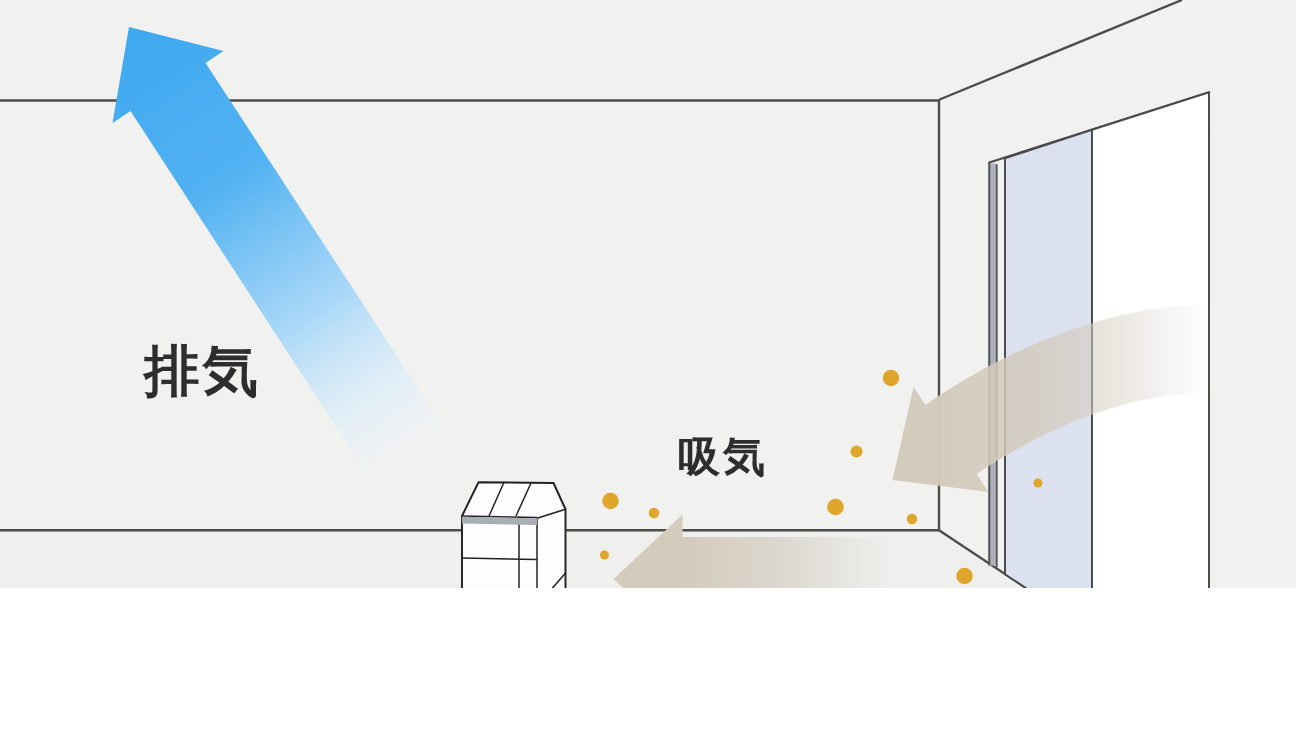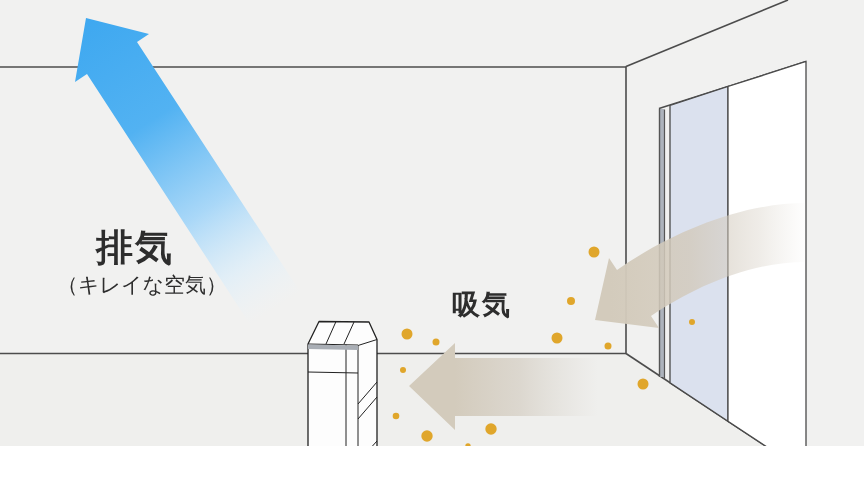--- a/index.html
+++ b/index.html
@@ -1,17 +1,17 @@
 <!DOCTYPE html>
 <html><head>
 <meta charset="utf-8">
 <style>
   html,body{margin:0;padding:0;}
   body{font-family:"DejaVu Sans","Liberation Sans",sans-serif;}
-  .stage{position:relative;width:864px;height:446px;overflow:hidden;background:#F1F1F0;}
+  .stage{position:relative;width:864px;height:392px;overflow:hidden;background:#F1F1F0;}
   .stage svg{position:absolute;left:0;top:0;}
   .label{position:absolute;color:#2D2D2D;line-height:1.05;white-space:nowrap;}
   .label-exhaust{left:96px;top:229px;font-size:37px;font-weight:700;letter-spacing:2px;}
   .label-exhaust-note{left:57px;top:274px;font-size:21px;font-weight:500;}
   .label-intake{left:452px;top:290px;font-size:28px;font-weight:700;letter-spacing:2px;}
 </style>
 </head>
 <body>
 
 <div class="stage">
@@ -95,16 +95,15 @@
       <circle cx="403" cy="370" r="3"></circle>
       <circle cx="643" cy="384" r="5.5"></circle>
       <circle cx="396" cy="416" r="3.3"></circle>
       <circle cx="427" cy="436" r="5.7"></circle>
       <circle cx="491" cy="429" r="5.7"></circle>
       <circle cx="468" cy="446" r="2.7"></circle>
     </g>
   </svg>
 
   <div class="label label-exhaust">排気</div>
-  <div class="label label-exhaust-note">（キレイな空気）</div>
   <div class="label label-intake">吸気</div>
 
 </div>
 
 </body></html>

